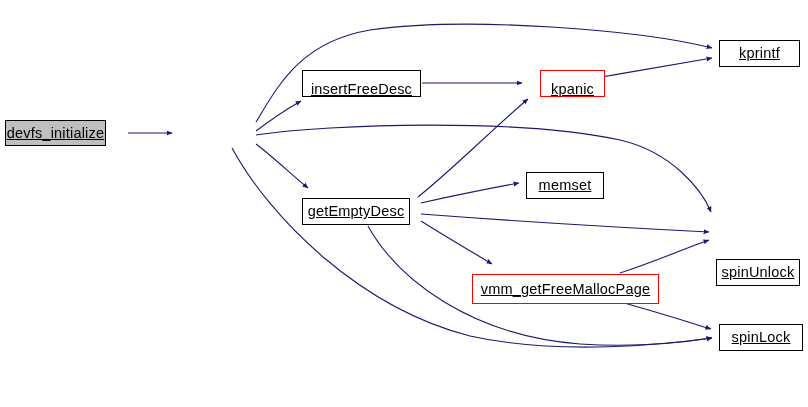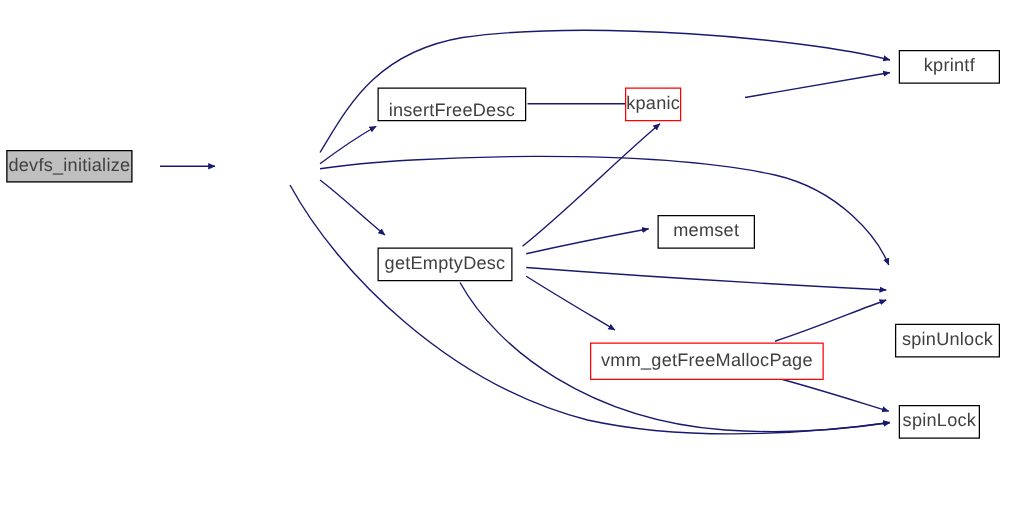--- a/index.html
+++ b/index.html
@@ -24,25 +24,26 @@
     height: 407px;
   }
   .node {
     position: absolute;
     box-sizing: border-box;
     display: flex;
     align-items: center;
     justify-content: center;
     border: 1px solid #000000;
     background: #ffffff;
-    color: #404040;
+    color: #000000;
     font-size: 14.5px;
     letter-spacing: 0.2px;
     white-space: nowrap;
     line-height: 1;
+    text-decoration: underline;
   }
   .node.current {
     background: #bfbfbf;
     border-color: #000000;
   }
   .node.highlight {
     border-color: #ff0000;
   }
   .node-label {
     pointer-events: none;
@@ -73,34 +74,34 @@
       <path d="M368,226 C398,280 472,336 580,344 C638,348 686,342 712,338" fill="none" stroke="#191970" stroke-width="1.1" marker-end="url(#ah)"></path>
       <path d="M620,273 C654,262 686,248 709,240" fill="none" stroke="#191970" stroke-width="1.1" marker-end="url(#ah)"></path>
       <path d="M620,302 C654,311 688,322 711,329" fill="none" stroke="#191970" stroke-width="1.1" marker-end="url(#ah)"></path>
     </svg>
 <div class="node current" style="left: 5px; top: 120px; width: 101px; height: 26px;">
       <span class="node-label">devfs_initialize</span>
     </div>
     <div class="node" style="left: 302px; top: 70px; width: 119px; height: 27px; align-items: flex-end;">
       <span class="node-label">insertFreeDesc</span>
     </div>
-    <div class="node highlight" style="left: 500px; top: 70px; width: 45px; height: 27px;">
+    <div class="node highlight" style="left: 540px; top: 70px; width: 65px; height: 27px; align-items: flex-end;">
       <span class="node-label">kpanic</span>
     </div>
     <div class="node" style="left: 719px; top: 40px; width: 81px; height: 27px;">
       <span class="node-label">kprintf</span>
     </div>
     <div class="node" style="left: 302px; top: 198px; width: 108px; height: 27px;">
       <span class="node-label">getEmptyDesc</span>
     </div>
     <div class="node" style="left: 526px; top: 172px; width: 78px; height: 27px;">
       <span class="node-label">memset</span>
     </div>
     <div class="node" style="left: 716px; top: 219px; width: 84px; height: 27px; margin-top: 40px;">
       <span class="node-label">spinUnlock</span>
     </div>
     <div class="node highlight" style="left: 472px; top: 274px; width: 187px; height: 30px;">
       <span class="node-label">vmm_getFreeMallocPage</span>
     </div>
-    <div class="node" style="left: 719px; top: 324px; width: 65px; height: 27px;">
+    <div class="node" style="left: 719px; top: 324px; width: 84px; height: 27px;">
       <span class="node-label">spinLock</span>
     </div>
   </div>
 
 </body></html>

